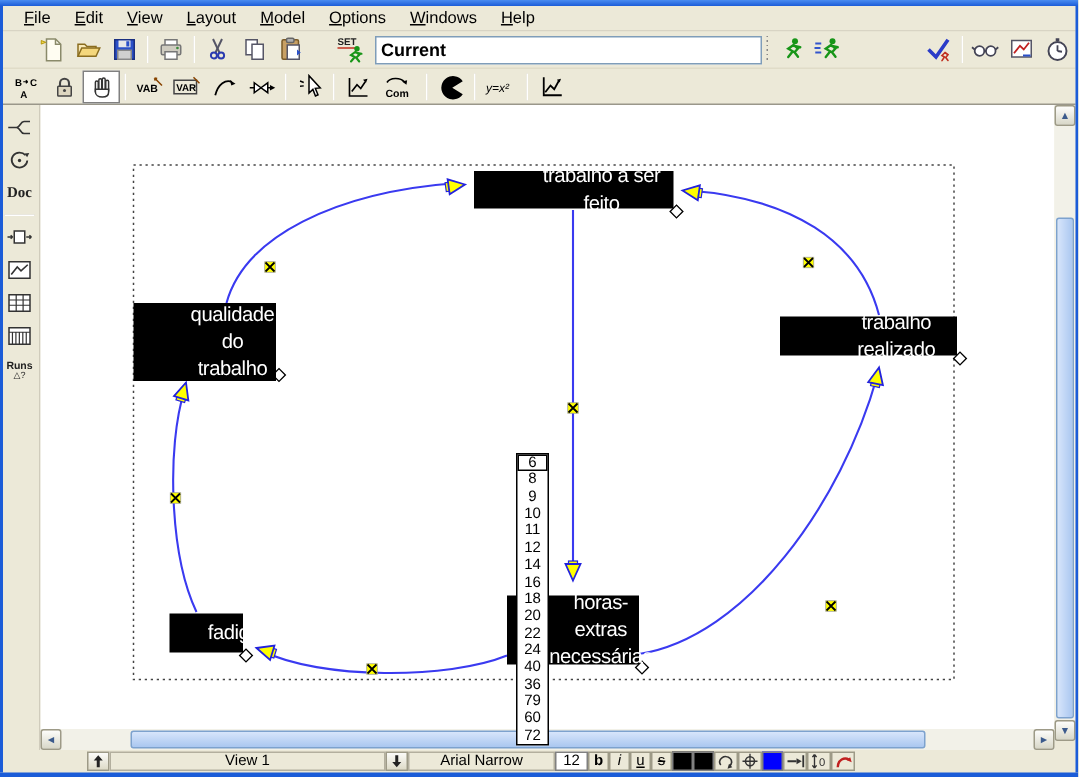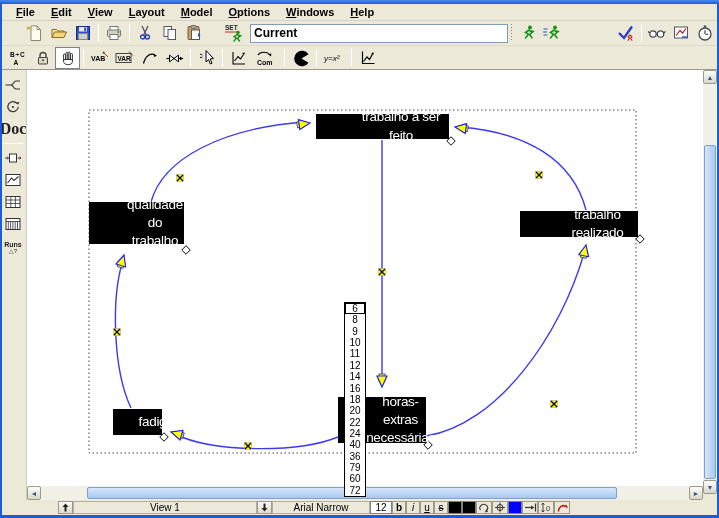--- a/index.html
+++ b/index.html
@@ -7,38 +7,38 @@
   .window { position:relative; width:719px; height:518px; background:#ece9d8; overflow:hidden; }
 
   
   .edge-top    { position:absolute; left:0; top:0; width:719px; height:4px; background:linear-gradient(#3a7bે, #2a6be0); background:linear-gradient(#4a8cf0,#1b5cd8); z-index:30; }
   .edge-bottom { position:absolute; left:0; top:515px; width:719px; height:3px; background:#1b5cd8; z-index:30; }
   .edge-left   { position:absolute; left:0; top:4px; width:2px; height:511px; background:#1b5cd8; z-index:30; }
   .edge-right  { position:absolute; left:717px; top:4px; width:2px; height:511px; background:#1b5cd8; z-index:30; }
 
   
   .menubar { position:absolute; left:2px; top:4px; width:715px; height:17px; display:flex; align-items:center; padding-left:6px; font-size:11px; color:#000; border-bottom:1px solid #d8d4c4; background:#ece9d8; }
-  .menu-item { padding:1px 8px; cursor:default;font-weight:bold; }
+  .menu-item { padding:1px 8px; cursor:default; }
   .accel { text-decoration:underline; }
 
   
   .toolbar1 { position:absolute; left:2px; top:21px; width:715px; height:25px; display:flex; align-items:center; padding-left:21px; background:#ece9d8; border-bottom:1px solid #e0dcc8; }
   .toolbar2 { position:absolute; left:2px; top:46px; width:715px; height:24px; display:flex; align-items:center; padding-left:3px; background:#ece9d8; border-bottom:1px solid #9a978a; }
   .tbtn { width:25px; height:22px; display:flex; align-items:center; justify-content:center; border:1px solid transparent; }
   .tbtn.pressed { background:#fff; border:1px solid #808080; }
   .tsep { width:1px; height:18px; background:#c8c4b4; border-right:1px solid #fff; margin:0 3px; }
   .tsep-dots { width:4px; height:18px; margin:0 2px; background:repeating-linear-gradient(#888 0 1px, transparent 1px 3px); background-size:1px 100%; background-repeat:no-repeat; background-position:center; }
   .dataset-field { width:268px; height:19px; border:1px solid #7f9db9; background:#fff; font-family:"Liberation Sans",sans-serif; font-size:12px; font-weight:bold; padding:0 3px; margin-left:2px; }
 
   
   .workarea { position:absolute; left:0; top:70px; width:719px; height:430px; background:#ece9d8; }
   .sidebar { position:absolute; left:0; top:0; width:27px; height:430px; background:#ece9d8; border-right:1px solid #d0ccbc; display:flex; flex-direction:column; align-items:center; padding-top:4px; }
   .sbtn { width:23px; height:21px; display:flex; flex-direction:column; align-items:center; justify-content:center; margin-bottom:1px; }
   .sdivider { width:20px; height:1px; background:#b8b4a4; border-bottom:1px solid #fff; margin:3px 0; }
-  .doc-text { font-family:"Liberation Serif",serif; font-size:16px; font-weight:bold; color:#222; }
+  .doc-text { font-family:"Liberation Serif",serif; font-size:10px; font-weight:bold; color:#222; }
   .runs-text { font-size:7px; font-weight:bold; color:#222; line-height:7px; }
   .runs-sub { font-size:6px; color:#222; line-height:6px; }
 
   .canvas { position:absolute; left:27px; top:0; width:676px; height:416px; background:#fff; }
   .sketch-svg { position:absolute; left:0; top:0; }
 
   .varlabel { position:absolute; background:#000; color:#fff; font-size:13.5px; letter-spacing:-0.3px; text-align:center; display:flex; align-items:center; justify-content:center; line-height:1.35; z-index:3;padding-left:37px; }
 
   
   .fontsize-list { position:absolute; left:344px; top:232px; width:22px; height:195px; background:#fff; border:1px solid #000; z-index:12; display:flex; flex-direction:column; }
@@ -428,21 +428,21 @@
           <rect x="-3" y="-3" width="6" height="6" transform="translate(159,180) rotate(45)"></rect>
           <rect x="-3" y="-3" width="6" height="6" transform="translate(613,169) rotate(45)"></rect>
           <rect x="-3" y="-3" width="6" height="6" transform="translate(137,367) rotate(45)"></rect>
           <rect x="-3" y="-3" width="6" height="6" transform="translate(401,375) rotate(45)"></rect>
         </g>
       </svg>
 
       <div class="varlabel" style="left:289px; top:44px; width:133px; height:25px;">
           <span>trabalho a ser feito</span>
         </div>
-      <div class="varlabel" style="left:62px; top:132px; width:95px; height:42px;">
+      <div class="varlabel" style="left:62px; top:132px; width:95px; height:52px;">
           <span>qualidade do trabalho</span>
         </div>
       <div class="varlabel" style="left:493px; top:141px; width:118px; height:26px;">
           <span>trabalho realizado</span>
         </div>
       <div class="varlabel" style="left:86px; top:339px; width:49px; height:26px;">
           <span>fadiga</span>
         </div>
       <div class="varlabel" style="left:311px; top:327px; width:88px; height:46px;">
           <span>horas-extras necessárias</span>

